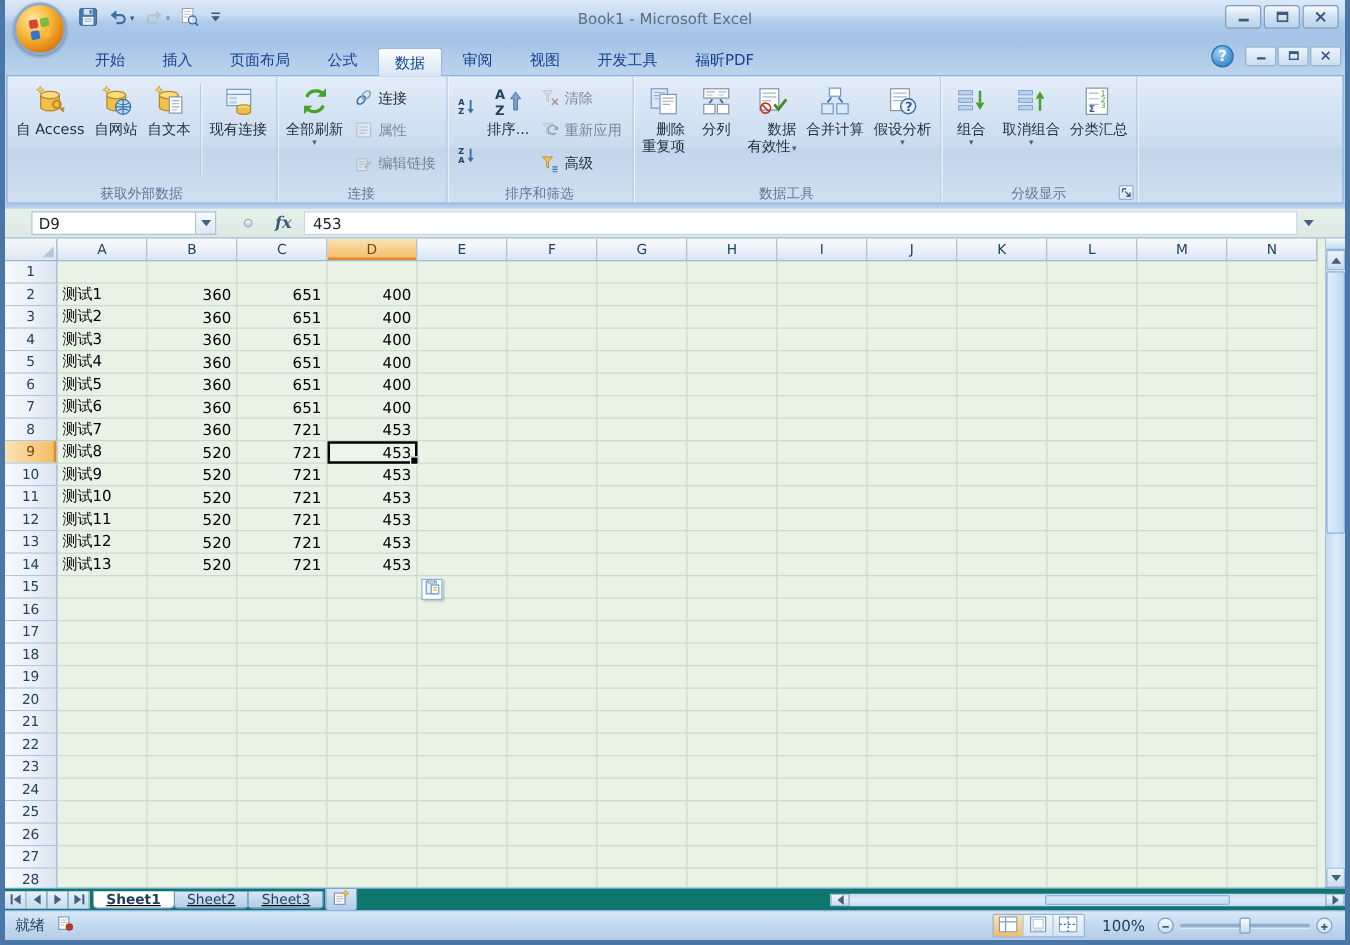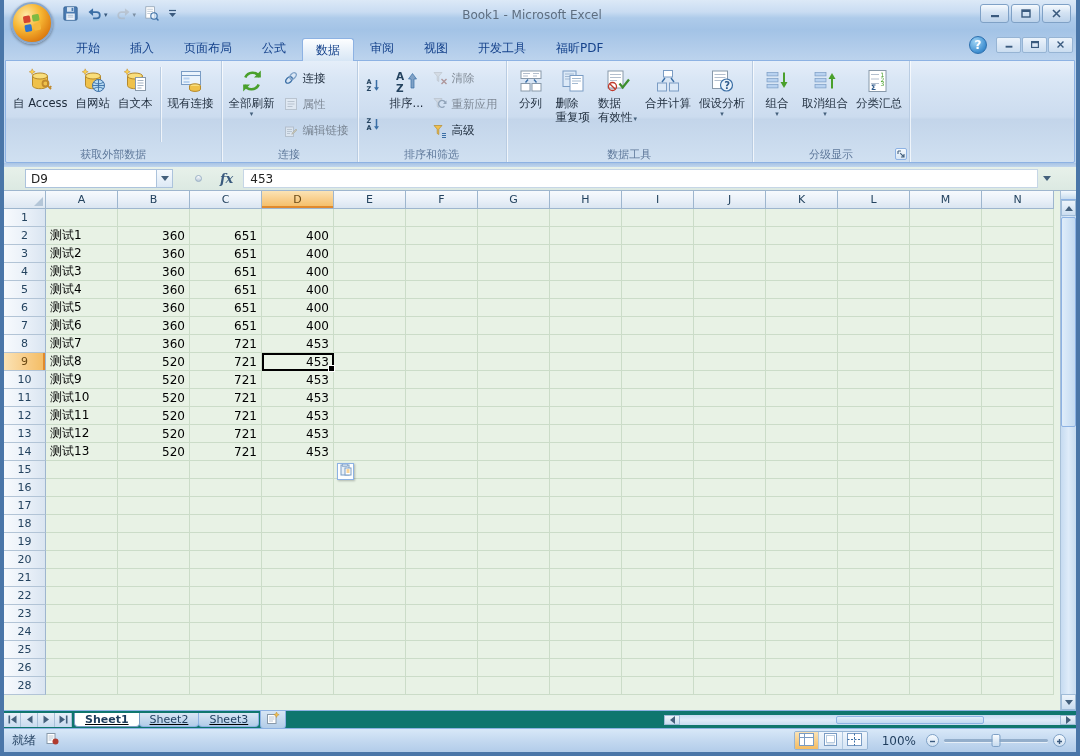--- a/index.html
+++ b/index.html
@@ -31,21 +31,21 @@
   .wb-btn{width:25px;height:16px;display:flex;align-items:center;justify-content:center;background:linear-gradient(#ECF3FB,#CBDDF0);border:1px solid #96B4D4;border-radius:2px;transform-origin:center;}
   .wb-btn svg{transform:scale(.85);}
   
   .ribbon{height:103px;flex:0 0 103px;margin:0 1px;background:linear-gradient(#E5EEF9 0%,#D9E6F5 18%,#CCDCEF 55%,#C3D5EA 58%,#D0E0F1 100%);border:1px solid #8DB2E3;border-radius:0 0 2px 2px;display:flex;overflow:hidden;}
   .rb-group{display:flex;flex-direction:column;border-right:1px solid #B9CCE2;box-shadow:1px 0 0 rgba(255,255,255,.7);flex:0 0 auto;}
   .rb-content{flex:1;display:flex;align-items:stretch;padding:2px 3px 0;}
   .rb-caption{height:16px;display:flex;align-items:center;justify-content:center;font-size:11px;color:#5E789A;position:relative;padding:0 8px;}
   .launcher{position:absolute;right:2px;bottom:2px;width:12px;height:12px;border:1px solid #8DB2E3;border-radius:2px;background:linear-gradient(#F4F9FE,#D8E6F4);display:flex;align-items:center;justify-content:center;}
   .rb-large{display:flex;flex-direction:column;align-items:center;justify-content:flex-start;padding:3px 4px 1px;min-width:42px;color:#1E2C3C;border-radius:3px;}
   .rb-icon{height:30px;display:flex;align-items:center;justify-content:center;}
-  .rb-label{font-size:11.5px;line-height:14px;text-align:left;white-space:nowrap;}
+  .rb-label{font-size:11.5px;line-height:14px;text-align:right;white-space:nowrap;}
   .rb-arrow{font-size:7px;line-height:9px;color:#44607C;text-align:center;}
   .arrow-inline{font-size:7px;color:#44607C;margin-left:1px;}
   .rb-stack{display:flex;flex-direction:column;justify-content:space-around;padding:2px 2px;}
   .rb-small{display:flex;align-items:center;gap:4px;font-size:11.5px;color:#1E2C3C;height:20px;padding:0 3px;border-radius:2px;white-space:nowrap;}
   .rb-small .si{width:15px;height:15px;display:flex;align-items:center;justify-content:center;}
   .rb-sep{width:1px;background:#B9CCE2;box-shadow:1px 0 0 rgba(255,255,255,.7);margin:4px 3px;}
   .disabled{opacity:.5;filter:grayscale(55%);}
   .ribbon-gap{height:4px;flex:0 0 4px;background:linear-gradient(#A9C4E4,#C0D6EE);}
   
   .formula-bar{height:24px;flex:0 0 24px;background:linear-gradient(#E7F1EA,#DCE9E2);border-bottom:1px solid #9EB6CE;display:flex;align-items:center;padding:2px 21px;}
@@ -396,39 +396,39 @@
         </div>
         <div class="rb-caption">
           <span class="cap-label">排序和筛选</span>
         </div>
       </div>
       <div class="rb-group">
         <div class="rb-content">
           <div class="rb-large">
             <div class="rb-icon">
               <svg width="26" height="26" viewBox="0 0 26 26">
+                <rect x="3" y="3" width="13" height="15.5" fill="#DCE9F7" stroke="#7A9CC4"></rect>
+                <path d="M5 6h9M5 8.5h9M5 11h6" stroke="#9AB2CC" stroke-width="0.9"></path>
+                <rect x="10" y="7.5" width="13" height="15.5" fill="#fff" stroke="#7A9CC4"></rect>
+                <path d="M12 10.5h9M12 13h9M12 15.5h6" stroke="#9AB2CC" stroke-width="0.9"></path>
+              </svg>
+            </div>
+            <div class="rb-label"><span>删除</span><br><span>重复项</span></div>
+          </div>
+          <div class="rb-large">
+            <div class="rb-icon">
+              <svg width="26" height="26" viewBox="0 0 26 26">
                 <rect x="3" y="3" width="20" height="7.5" fill="#fff" stroke="#8899AA"></rect>
                 <path d="M5 5.5h7M5 8h5M15 5.5h6M15 8h4" stroke="#AAB8C8" stroke-width="0.9"></path>
                 <rect x="3" y="15.5" width="9" height="7.5" fill="#fff" stroke="#8899AA"></rect>
                 <rect x="14" y="15.5" width="9" height="7.5" fill="#fff" stroke="#8899AA"></rect>
                 <path d="M10 11.5l-2.5 3M16 11.5l2.5 3" stroke="#3A6EA5" stroke-width="1.4"></path>
               </svg>
             </div>
             <div class="rb-label"><span>分列</span></div>
-          </div>
-          <div class="rb-large">
-            <div class="rb-icon">
-              <svg width="26" height="26" viewBox="0 0 26 26">
-                <rect x="3" y="3" width="13" height="15.5" fill="#DCE9F7" stroke="#7A9CC4"></rect>
-                <path d="M5 6h9M5 8.5h9M5 11h6" stroke="#9AB2CC" stroke-width="0.9"></path>
-                <rect x="10" y="7.5" width="13" height="15.5" fill="#fff" stroke="#7A9CC4"></rect>
-                <path d="M12 10.5h9M12 13h9M12 15.5h6" stroke="#9AB2CC" stroke-width="0.9"></path>
-              </svg>
-            </div>
-            <div class="rb-label"><span>删除</span><br><span>重复项</span></div>
           </div>
           <div class="rb-large">
             <div class="rb-icon">
               <svg width="26" height="26" viewBox="0 0 26 26">
                 <rect x="3" y="3" width="15" height="17" fill="#fff" stroke="#8899AA"></rect>
                 <path d="M5 6.5h11M5 9.5h11M5 12.5h7" stroke="#AAB8C8" stroke-width="0.9"></path>
                 <path d="M14.5 15.5l3.2 4L24 11.5" fill="none" stroke="#3E8E2E" stroke-width="2.3"></path>
                 <circle cx="7.5" cy="18.5" r="4" fill="none" stroke="#C0392B" stroke-width="1.3"></circle>
                 <path d="M4.7 15.7l5.6 5.6" stroke="#C0392B" stroke-width="1.3"></path>
               </svg>
@@ -991,20 +991,37 @@
             <div class="cell num"></div>
             <div class="cell num"></div>
             <div class="cell num"></div>
             <div class="cell num"></div>
             <div class="cell num"></div>
             <div class="cell num"></div>
             <div class="cell num"></div>
             <div class="cell num"></div>
           </div>
           <div class="grid-row">
+            <div class="row-h">27</div>
+            <div class="cell"></div>
+            <div class="cell num"></div>
+            <div class="cell num"></div>
+            <div class="cell num"></div>
+            <div class="cell num"></div>
+            <div class="cell num"></div>
+            <div class="cell num"></div>
+            <div class="cell num"></div>
+            <div class="cell num"></div>
+            <div class="cell num"></div>
+            <div class="cell num"></div>
+            <div class="cell num"></div>
+            <div class="cell num"></div>
+            <div class="cell num"></div>
+          </div>
+          <div class="grid-row">
             <div class="row-h">28</div>
             <div class="cell"></div>
             <div class="cell num"></div>
             <div class="cell num"></div>
             <div class="cell num"></div>
             <div class="cell num"></div>
             <div class="cell num"></div>
             <div class="cell num"></div>
             <div class="cell num"></div>
             <div class="cell num"></div>

